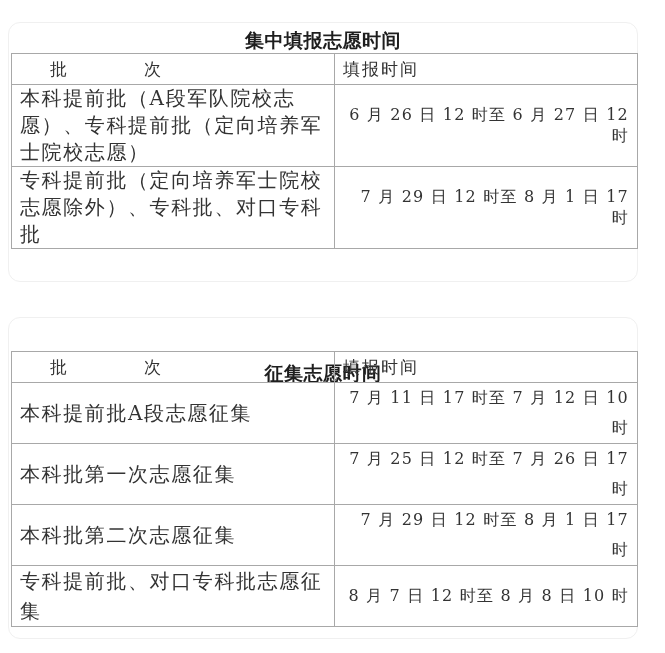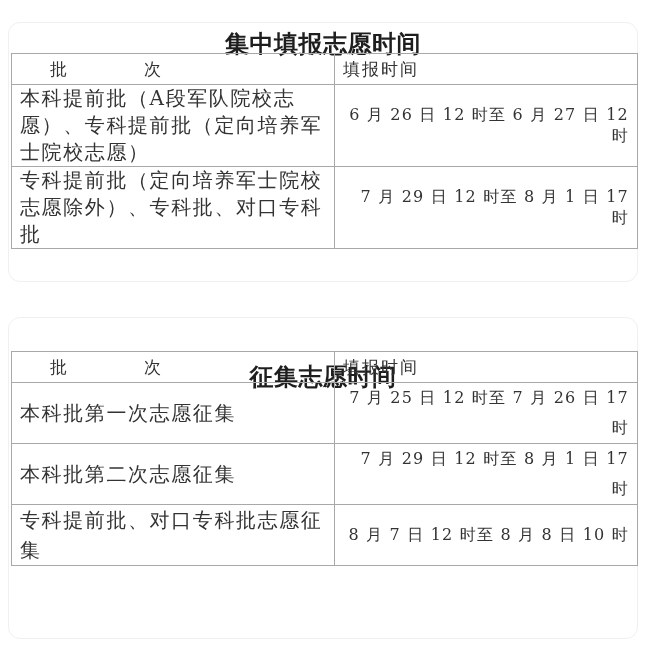--- a/index.html
+++ b/index.html
@@ -26,21 +26,21 @@
     }
     #card1 { top: 22px; height: 260px; }
     #card2 { top: 317px; height: 322px; }
     .card-title {
       position: absolute;
       left: 0;
       right: 0;
       text-align: center;
       font-family: "DejaVu Sans", "Liberation Sans", sans-serif;
       font-weight: bold;
-      font-size: 24px;
+      font-size: 19px;
       color: #1e1e1e;
       letter-spacing: 0.5px;
     }
     #card1 .card-title { top: 5px; }
     #card2 .card-title { top: 6px; margin-top: 37px; }
     table.sched {
       position: absolute;
       left: 2px;
       border-collapse: collapse;
       table-layout: fixed;
@@ -116,20 +116,24 @@
     <colgroup>
         <col class="c1">
         <col class="c2">
       </colgroup>
     <tbody>
         <tr>
       <th class="hdr batch">批　次</th>
       <th class="hdr">填报时间</th>
     </tr>
     <tr class="row">
+      <td class="batch">本科提前批A段志愿征集</td>
+      <td class="time">7 月 11 日 17 时至 7 月 12 日 10 时</td>
+    </tr>
+    <tr class="row">
       <td class="batch">本科批第一次志愿征集</td>
       <td class="time">7 月 25 日 12 时至 7 月 26 日 17 时</td>
     </tr>
     <tr class="row">
       <td class="batch">本科批第二次志愿征集</td>
       <td class="time">7 月 29 日 12 时至 8 月 1 日 17 时</td>
     </tr>
     <tr class="row">
       <td class="batch">专科提前批、对口专科批志愿征集</td>
       <td class="time">8 月 7 日 12 时至 8 月 8 日 10 时</td>

